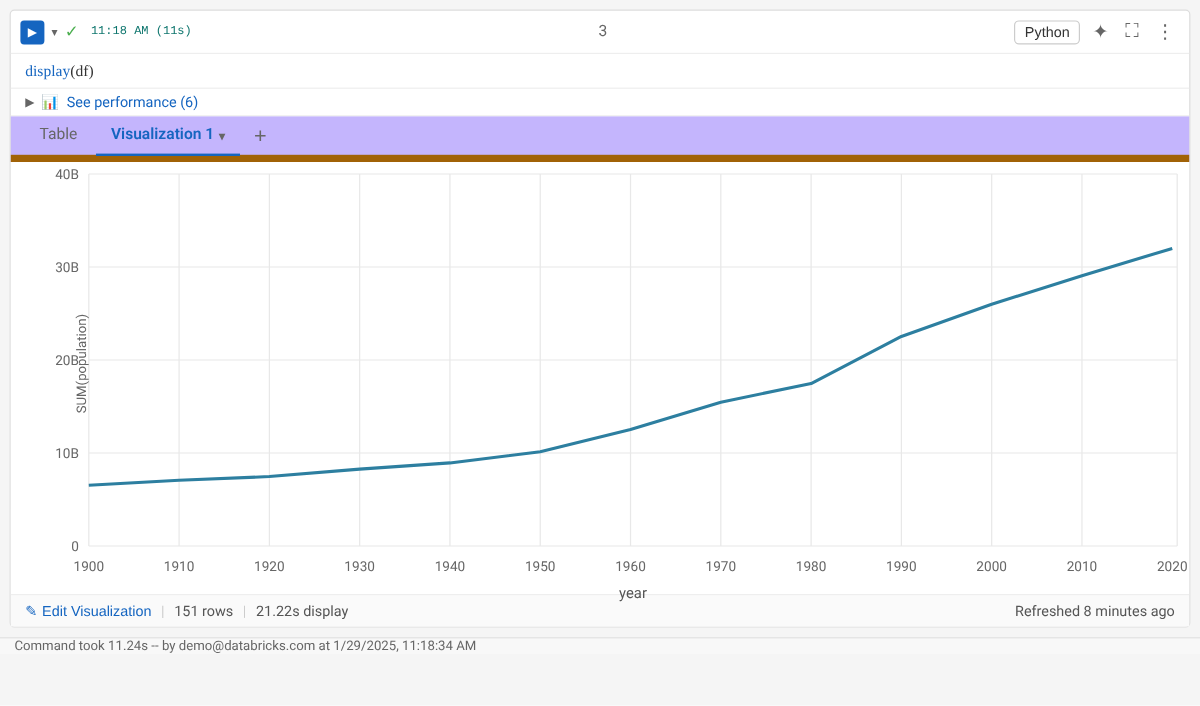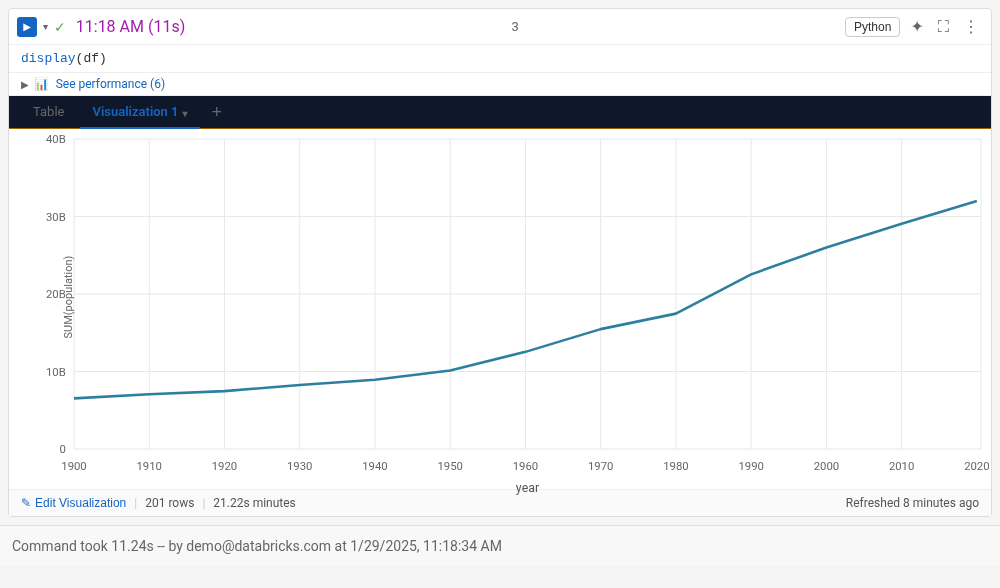--- a/index.html
+++ b/index.html
@@ -50,23 +50,24 @@
       border: none;
       cursor: pointer;
       color: #666;
       font-size: 10px;
     }
     .status-check {
       color: #4caf50;
       font-size: 14px;
     }
     .timestamp {
-      color: #a21caf;
-      font-size: 16px;
+      color: #0f766e;
+      font-size: 10px;
       margin-left: 4px;
+      font-family: Liberation Mono, monospace;
     }
     .cell-number {
       flex: 1;
       text-align: center;
       color: #666;
       font-size: 13px;
     }
     .toolbar-right {
       display: flex;
       align-items: center;
@@ -84,21 +85,21 @@
     .icon-btn {
       background: none;
       border: none;
       cursor: pointer;
       color: #666;
       font-size: 16px;
       padding: 2px 4px;
     }
     .cell-code {
       padding: 6px 12px;
-      font-family: Liberation Mono, monospace;
+      font-family: Liberation Serif, serif;
       font-size: 13px;
       color: #333;
       border-bottom: 1px solid #eee;
     }
     .code-keyword { color: #1565c0; }
     .cell-performance {
       padding: 4px 12px;
       display: flex;
       align-items: center;
       gap: 6px;
@@ -111,22 +112,22 @@
       color: #666;
       font-size: 10px;
     }
     .output-area {
       border-top: none;
     }
     .tabs-bar {
       display: flex;
       align-items: center;
       padding: 0 12px;
-      border-bottom: 1px solid #a16207;
-      background: #0f172a;
+      border-bottom: 6px solid #a16207;
+      background: #c4b5fd;
       gap: 4px;
     }
     .tab {
       padding: 8px 12px;
       font-size: 13px;
       color: #666;
       cursor: pointer;
       border-bottom: 2px solid transparent;
       margin-bottom: -1px;
     }
@@ -193,22 +194,22 @@
       color: #1565c0;
       font-size: 12px;
     }
     .footer-divider {
       color: #ccc;
       margin: 0 4px;
     }
     .command-bar {
       background: #f8f8f8;
       border-top: 1px solid #e0e0e0;
-      padding: 12px 12px;
-      font-size: 14px;
+      padding: 0 12px;
+      font-size: 11px;
       color: #666;
     }
   </style>
 </head>
 <body>
 
 <div class="notebook-cell">
 
   <div class="cell-toolbar">
     <button class="run-btn">
@@ -299,23 +300,23 @@
       </div>
     </div>
 
     <div class="cell-footer">
       <div class="footer-left">
         <button class="edit-viz-btn">
           <span>✎</span>
           <span>Edit Visualization</span>
         </button>
         <span class="footer-divider">|</span>
-        <span>201 rows</span>
+        <span>151 rows</span>
         <span class="footer-divider">|</span>
-        <span>21.22s minutes</span>
+        <span>21.22s display</span>
       </div>
       <div>Refreshed 8 minutes ago</div>
     </div>
   </div>
 </div>
 
 <div class="command-bar">
   <span>Command took 11.24s -- by demo@databricks.com at 1/29/2025, 11:18:34 AM</span>
 </div>
 

